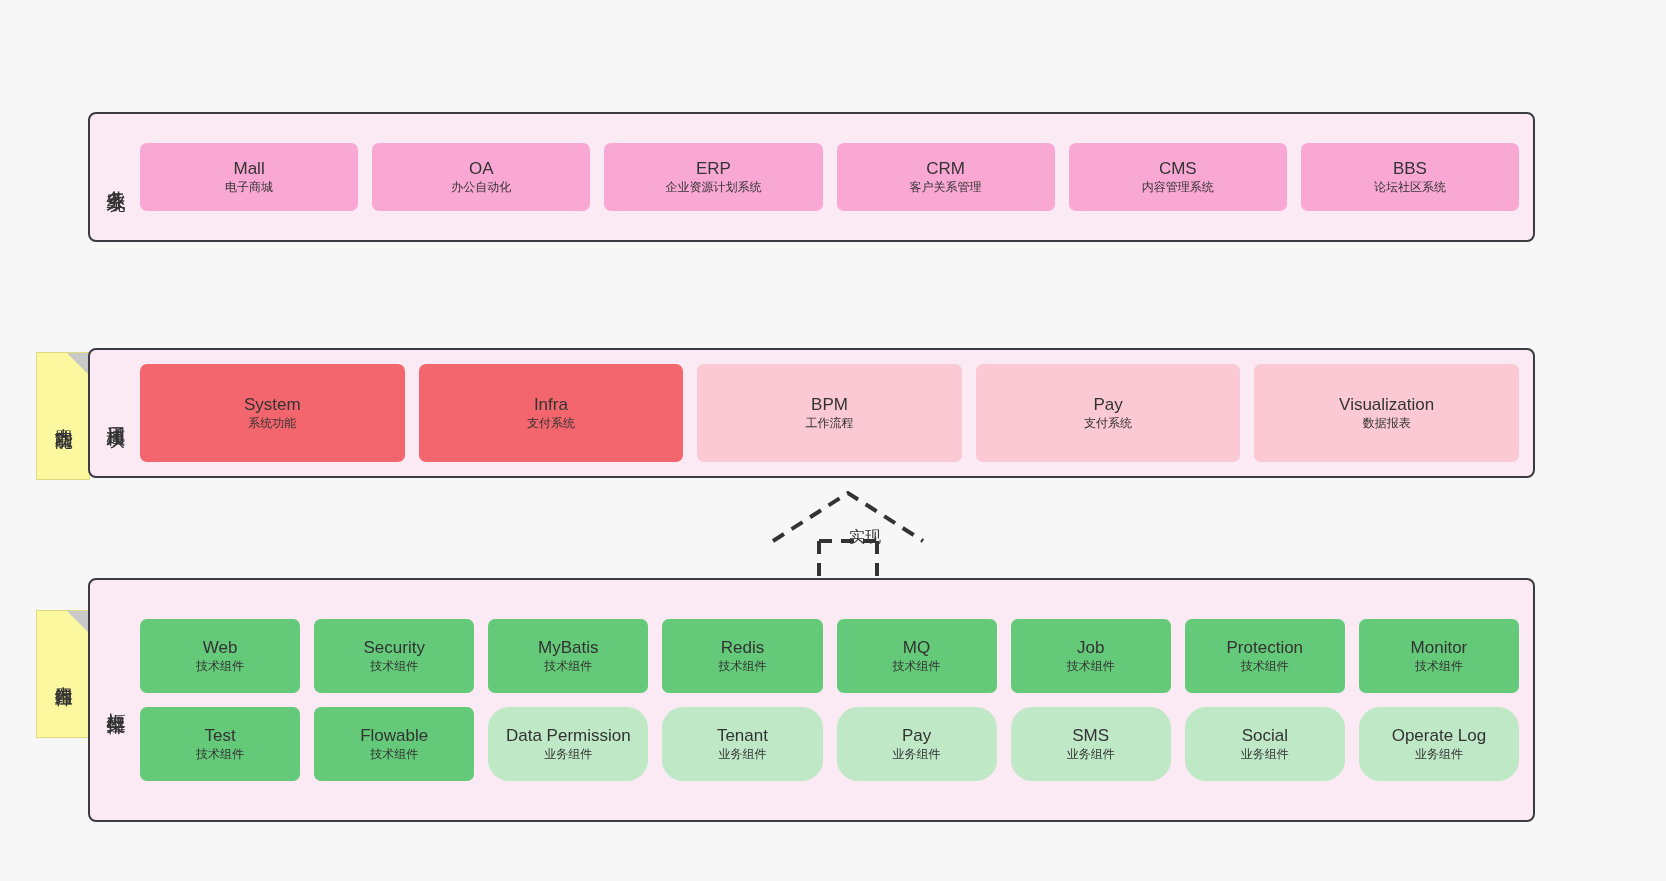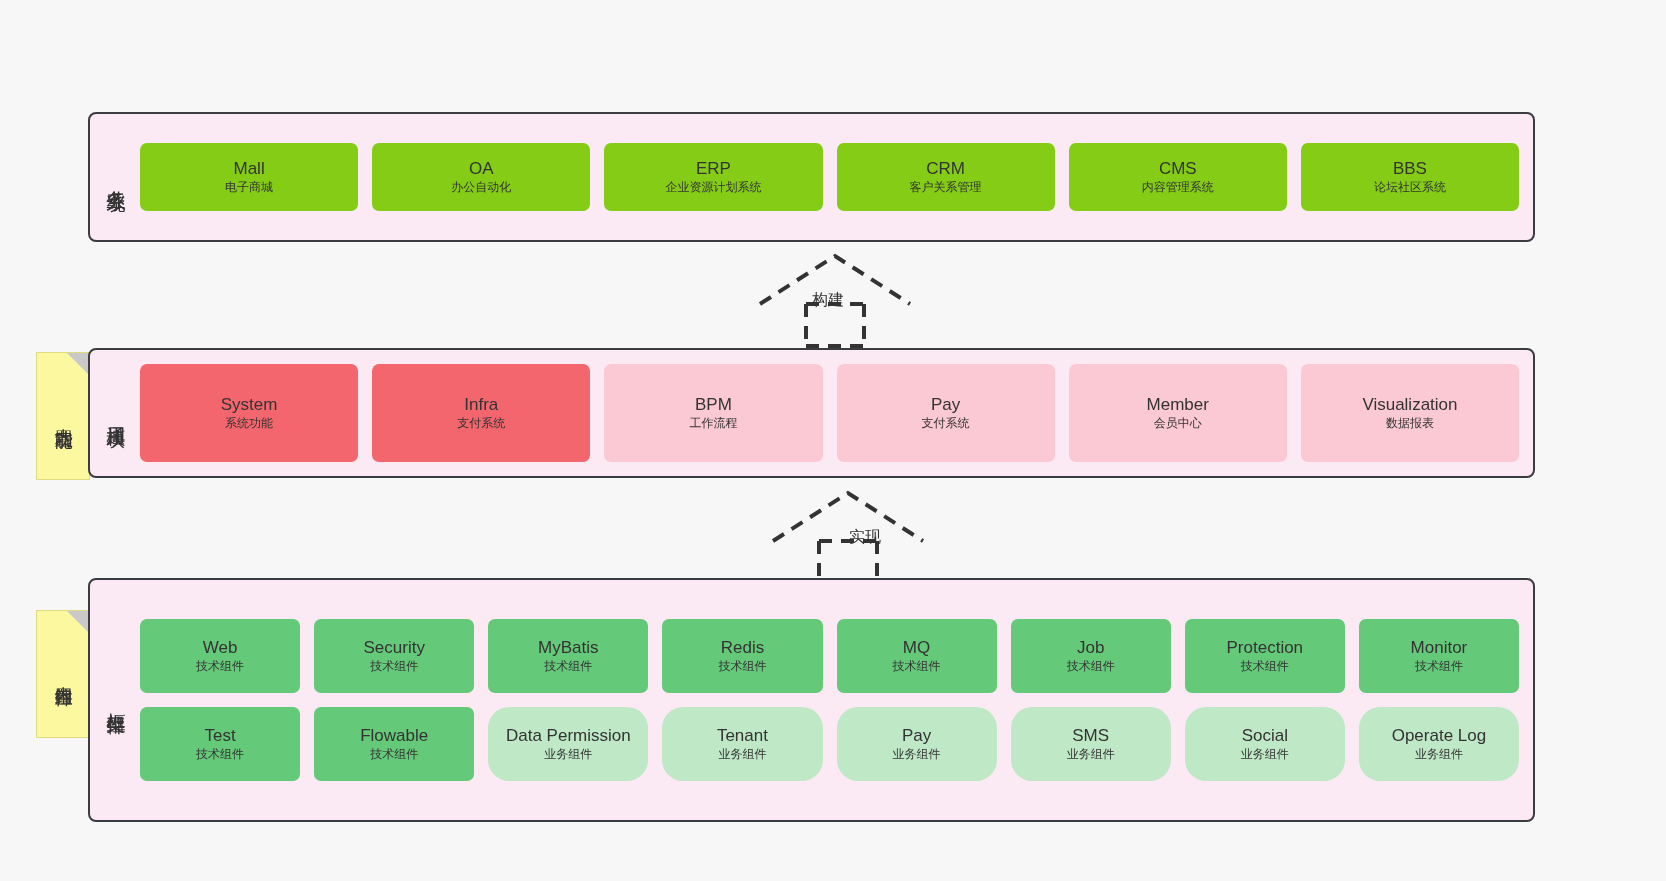--- a/index.html
+++ b/index.html
@@ -81,21 +81,21 @@
   }
   .card .en {
     font-size: 17px;
     color: #333333;
   }
   .card .cn {
     font-size: 12px;
     color: #333333;
   }
 
-  .card.blue   { background: #84cc16; }
+  .card.blue   { background: #f9a8d4; }
   .card.red    { background: #f4666d; }
   .card.pink   { background: #fbc9d4; }
   .card.green  { background: #64c978; }
   .card.lgreen { background: #bfe8c6; border-radius: 21px; }
 
   
   #layer-business  { left: 88px;  top: 112px; width: 1447px; height: 130px; }
   #layer-common    { left: 88px;  top: 348px; width: 1447px; height: 130px; }
   #layer-framework { left: 88px;  top: 578px; width: 1447px; height: 244px; }
 
@@ -179,30 +179,20 @@
           <span class="cn">内容管理系统</span>
         </div>
         <div class="card blue">
           <span class="en">BBS</span>
           <span class="cn">论坛社区系统</span>
         </div>
       </div>
     </div>
   </div>
 
-  <div class="arrow-group" id="arrow-build">
-    <svg width="170" height="100" viewBox="0 0 170 100">
-      <path d="M 10 56 L 85 8 L 160 56" fill="none" stroke="#333333" stroke-width="4" stroke-dasharray="13,9" stroke-linecap="butt"></path>
-      <path d="M 56 56 L 114 56" fill="none" stroke="#333333" stroke-width="4" stroke-dasharray="13,9"></path>
-      <path d="M 56 56 L 56 98" fill="none" stroke="#333333" stroke-width="4" stroke-dasharray="13,9"></path>
-      <path d="M 114 56 L 114 98" fill="none" stroke="#333333" stroke-width="4" stroke-dasharray="13,9"></path>
-      <path d="M 56 98 L 114 98" fill="none" stroke="#333333" stroke-width="4" stroke-dasharray="13,9"></path>
-    </svg>
-    <span class="arrow-label">构建</span>
-  </div>
 
   <div class="note" id="note-common">
     <span class="note-text">内置功能</span>
     <span class="fold"></span>
   </div>
 
   <div class="layer" id="layer-common">
     <div class="layer-label">通用模块</div>
     <div class="layer-body">
       <div class="cell-row">
@@ -214,24 +204,20 @@
           <span class="en">Infra</span>
           <span class="cn">支付系统</span>
         </div>
         <div class="card pink">
           <span class="en">BPM</span>
           <span class="cn">工作流程</span>
         </div>
         <div class="card pink">
           <span class="en">Pay</span>
           <span class="cn">支付系统</span>
-        </div>
-        <div class="card pink">
-          <span class="en">Member</span>
-          <span class="cn">会员中心</span>
         </div>
         <div class="card pink">
           <span class="en">Visualization</span>
           <span class="cn">数据报表</span>
         </div>
       </div>
     </div>
   </div>
 
   <div class="arrow-group" id="arrow-impl">

